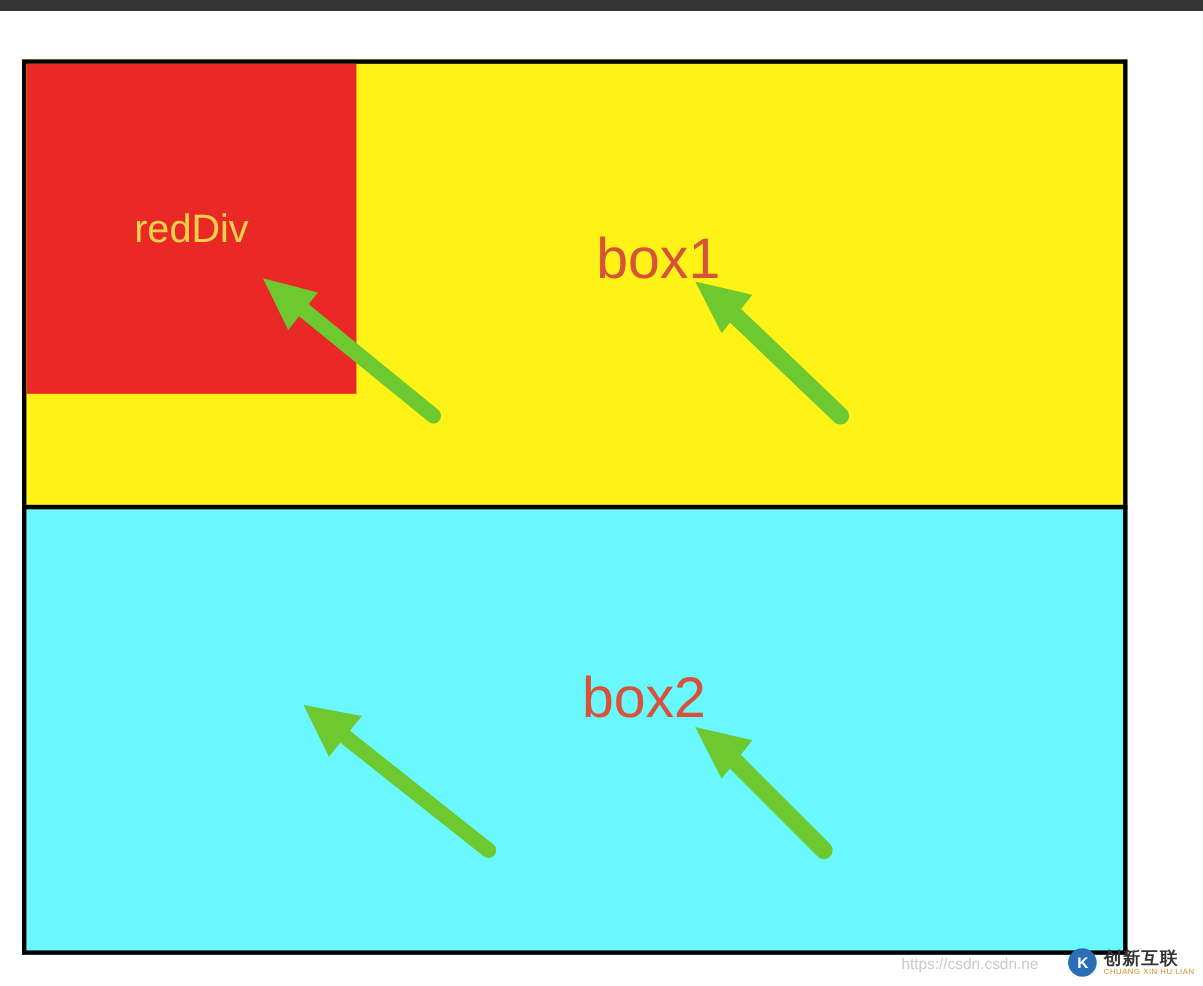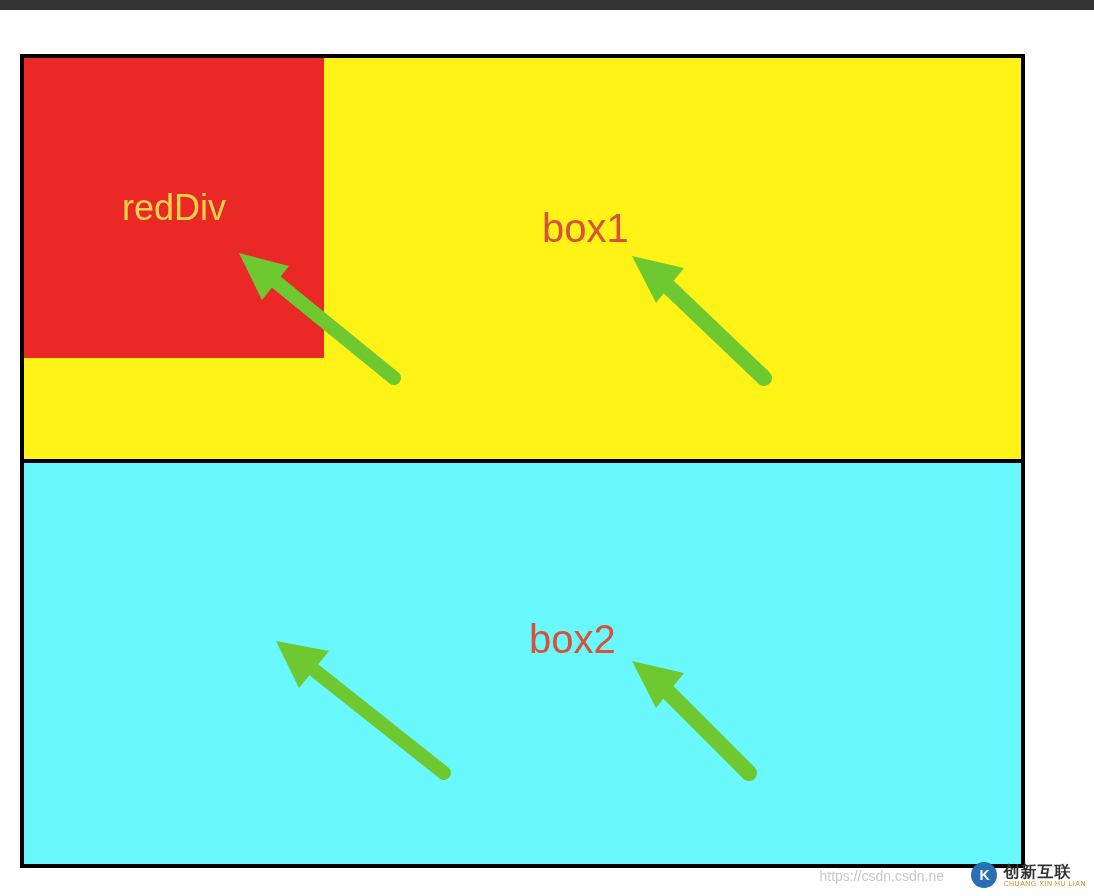--- a/index.html
+++ b/index.html
@@ -51,26 +51,26 @@
     .blue-div {
       background: #1313c4;
     }
     .inner-label {
       font-size: 36px;
       font-weight: 400;
       color: #eed249;
     }
     .box-label {
       position: absolute;
-      font-size: 40px;
+      font-size: 52px;
       font-weight: 400;
       color: #d75238;
     }
     .box1-label { left: 518px; top: 148px; }
-    .box2-label { left: 505px; top: 154px; }
+    .box2-label { left: 505px; top: 142px; }
     .arrow {
       position: absolute;
       pointer-events: none;
     }
     .arrow svg { display: block; }
     .watermark {
       position: absolute;
       right: 8px;
       bottom: 8px;
       display: flex;

